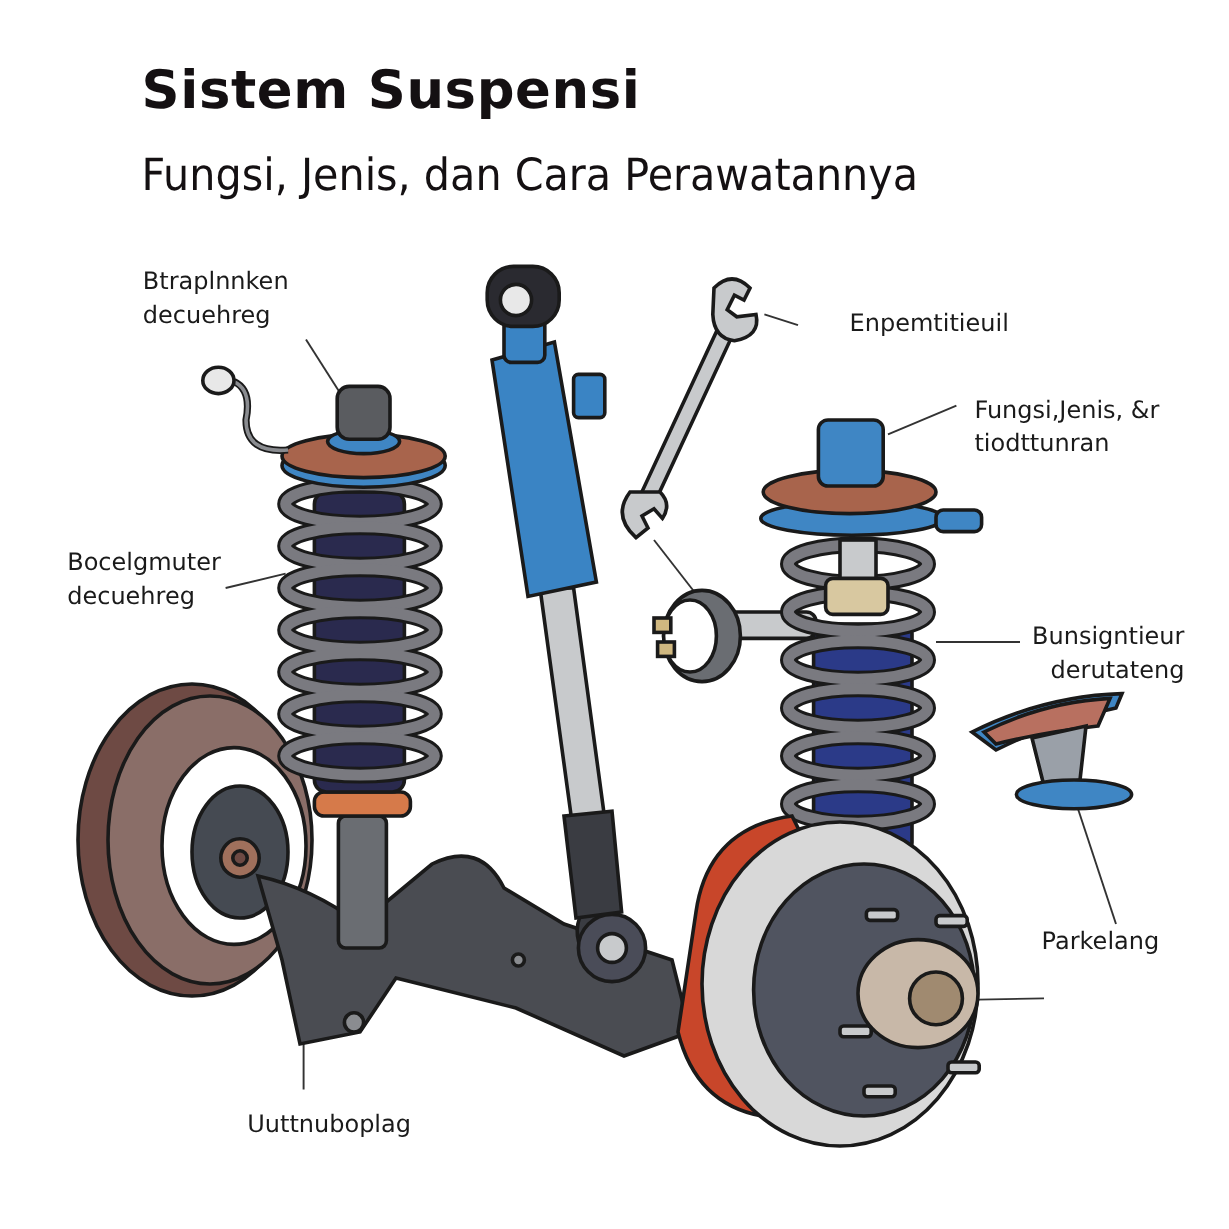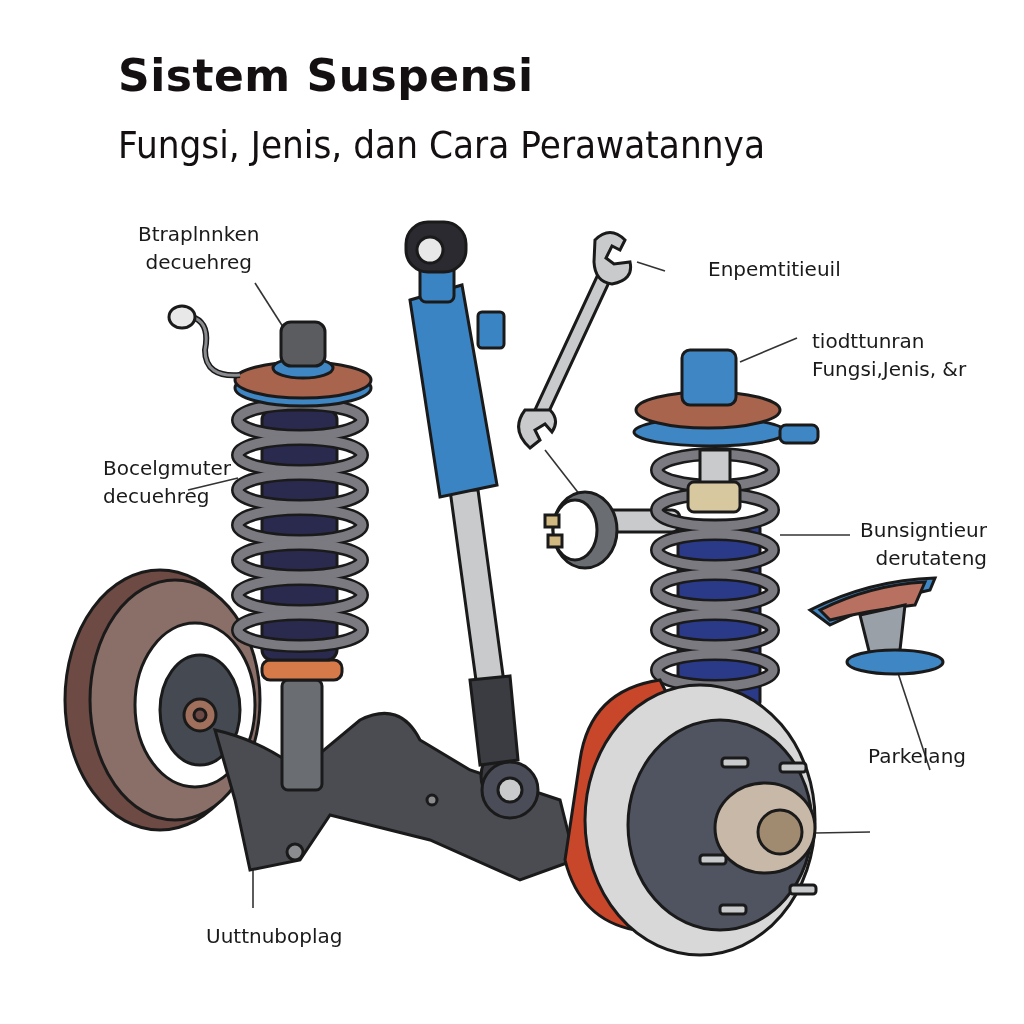--- a/index.html
+++ b/index.html
@@ -145,37 +145,37 @@
     <g fill="#c8cacc">
       <rect x="722" y="758" width="26" height="9" rx="3"></rect>
       <rect x="780" y="763" width="26" height="9" rx="3"></rect>
       <rect x="700" y="855" width="26" height="9" rx="3"></rect>
       <rect x="720" y="905" width="26" height="9" rx="3"></rect>
       <rect x="790" y="885" width="26" height="9" rx="3"></rect>
     </g>
   </g>
 </svg>
 
-<div class="label" style="left:138px;top:220px;text-align:center;">
+<div class="label" style="left:119px;top:220px;">
   <span>Btraplnnken</span>
   <span>decuehreg</span>
 </div>
-<div class="label" style="left:56px;top:454px;margin-left:47px;">
+<div class="label" style="left:56px;top:454px;">
   <span>Bocelgmuter</span>
   <span>decuehreg</span>
 </div>
 <div class="label" style="left:206px;top:910px;margin-top:12px;">
   <span>Uuttnuboplag</span>
 </div>
 <div class="label" style="left:680px;top:255px;margin-left:28px;">
   <span>Enpemtitieuil</span>
 </div>
 <div class="label" style="left:812px;top:327px;">
+  <span>Fungsi,Jenis, &amp;r</span>
   <span>tiodttunran</span>
-  <span>Fungsi,Jenis, &amp;r</span>
 </div>
 <div class="label" style="left:860px;top:516px;text-align:right;">
   <span>Bunsigntieur</span>
   <span>derutateng</span>
 </div>
-<div class="label" style="left:868px;top:742px;">
+<div class="label" style="left:868px;top:770px;">
   <span>Parkelang</span>
 </div>
 
 </body></html>

